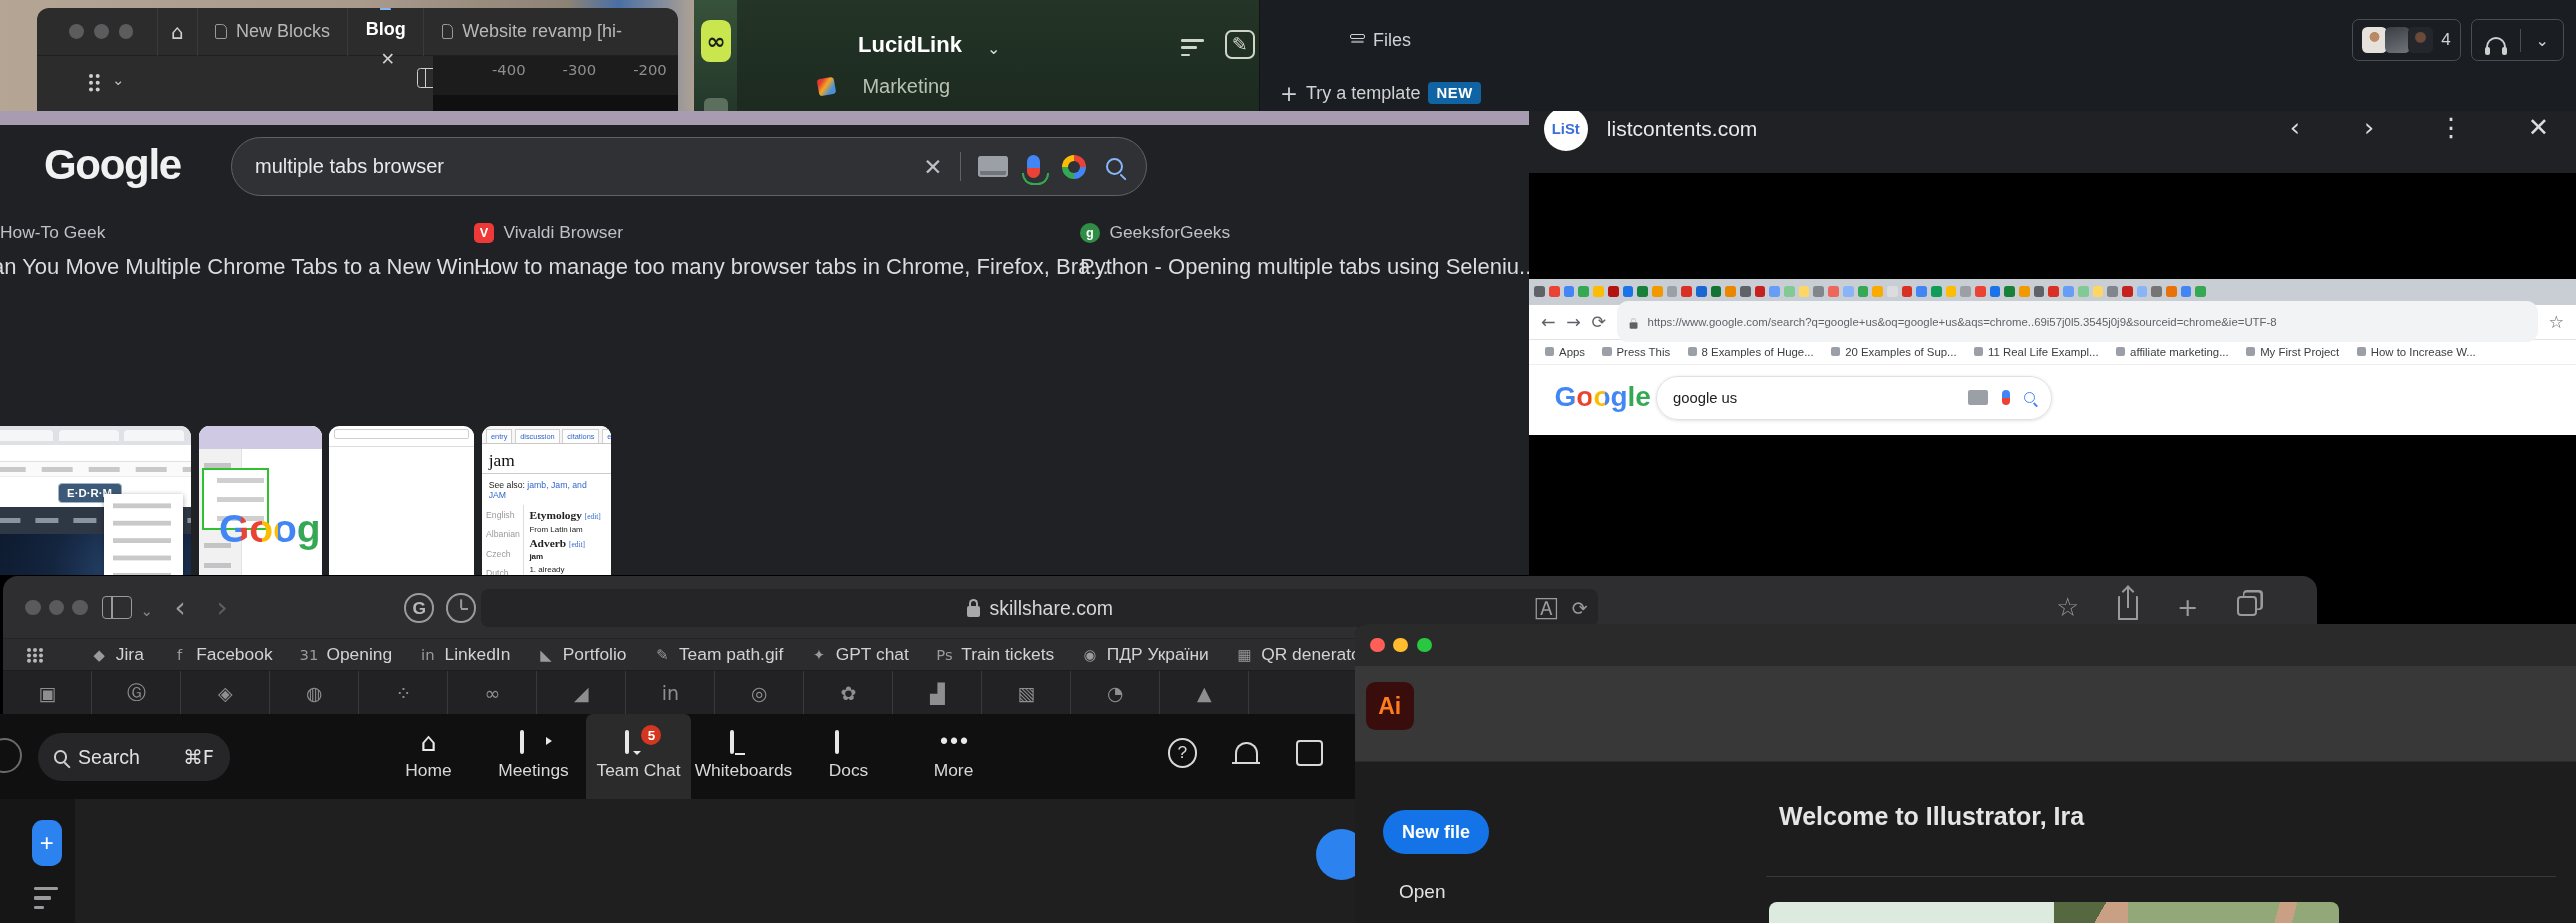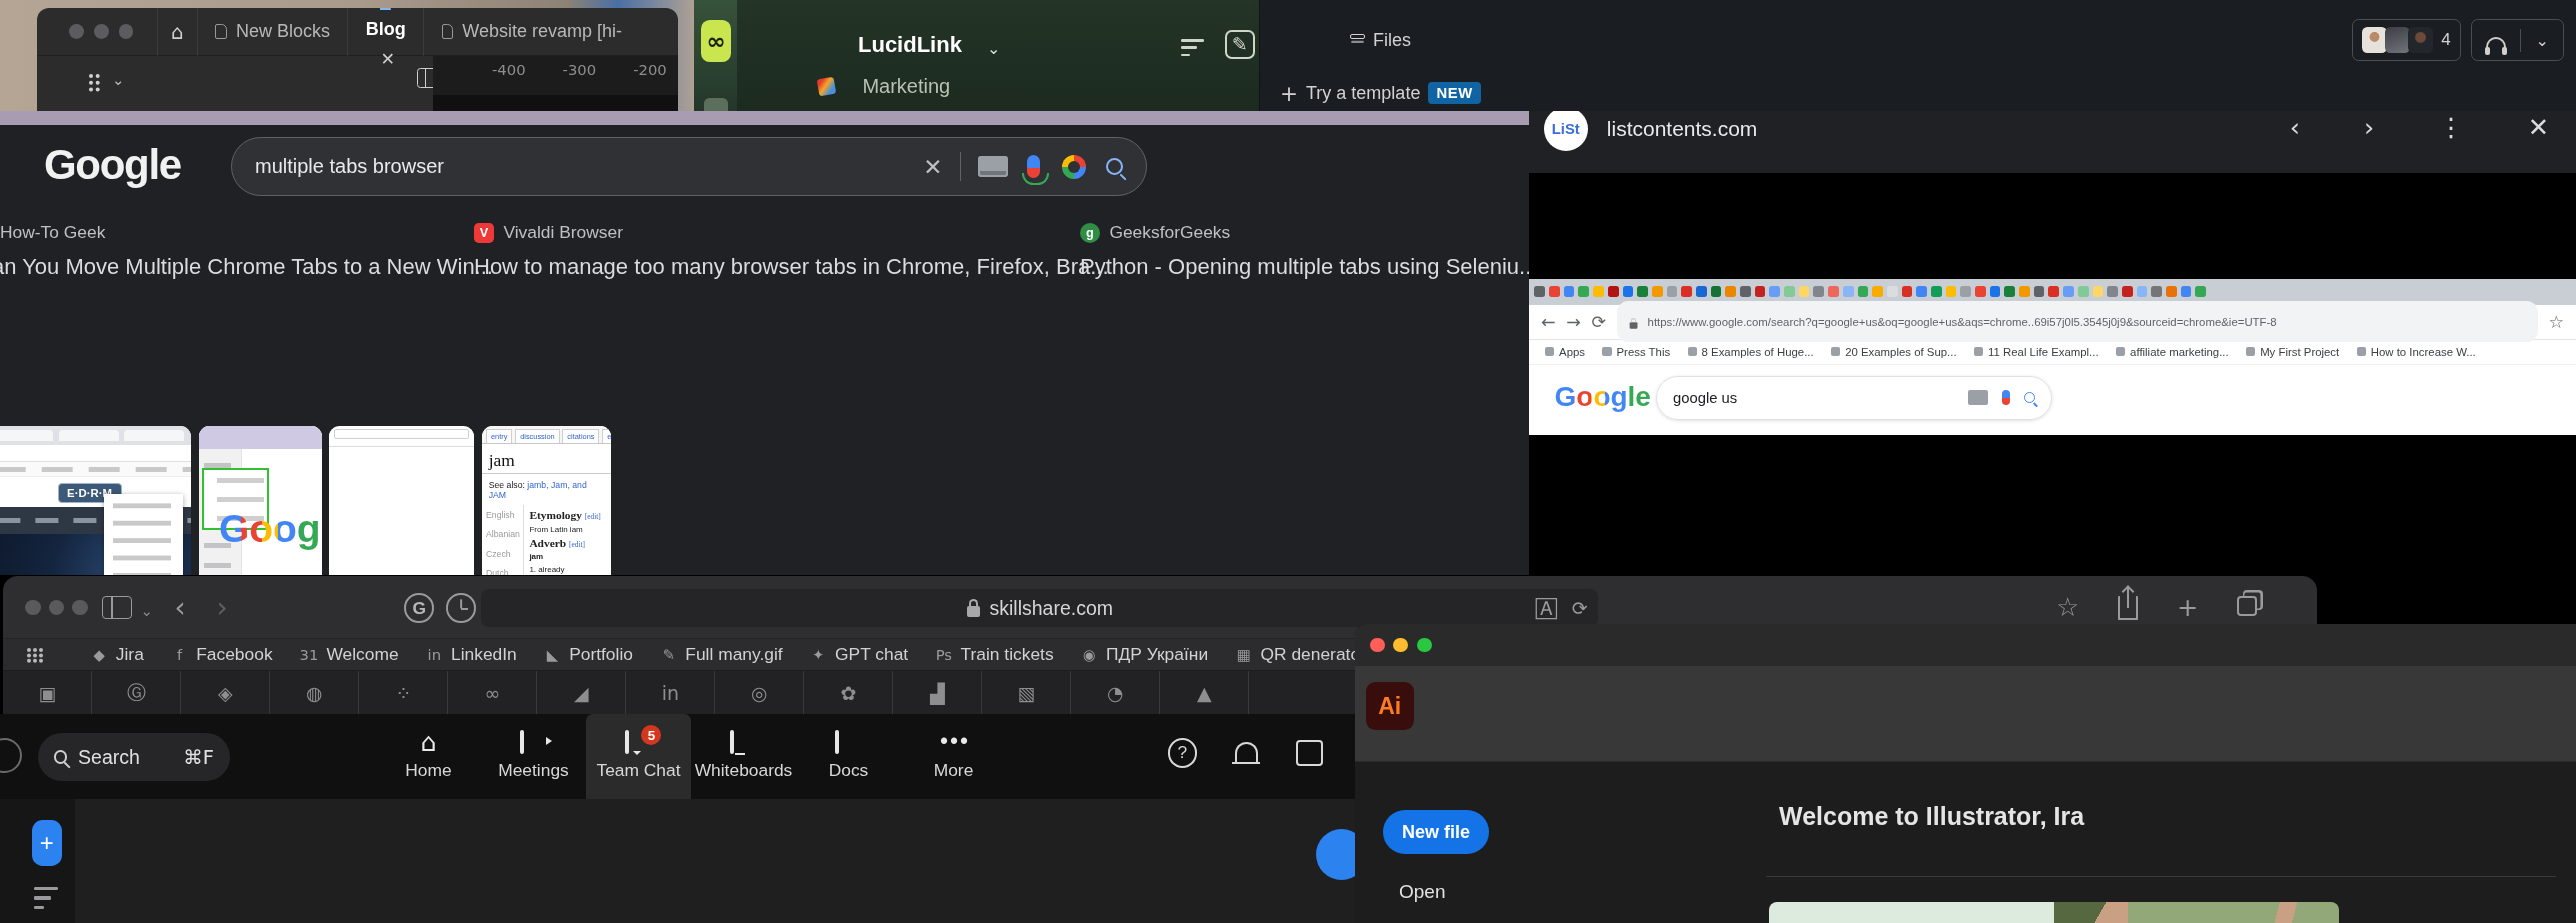--- a/index.html
+++ b/index.html
@@ -574,33 +574,33 @@
       <span class="bm">
           <span class="bmic glyph">◆</span>
           <span>Jira</span>
         </span>
       <span class="bm">
           <span class="bmic glyph">f</span>
           <span>Facebook</span>
         </span>
       <span class="bm">
           <span class="bmic glyph">31</span>
-          <span>Welcome</span>
+          <span>Opening</span>
         </span>
       <span class="bm">
           <span class="bmic glyph">in</span>
           <span>LinkedIn</span>
         </span>
       <span class="bm">
           <span class="bmic glyph">◣</span>
           <span>Portfolio</span>
         </span>
       <span class="bm">
           <span class="bmic glyph">✎</span>
-          <span>Full many.gif</span>
+          <span>Team path.gif</span>
         </span>
       <span class="bm">
           <span class="bmic glyph">✦</span>
           <span>GPT chat</span>
         </span>
       <span class="bm">
           <span class="bmic glyph">Ps</span>
           <span>Train tickets</span>
         </span>
       <span class="bm">

